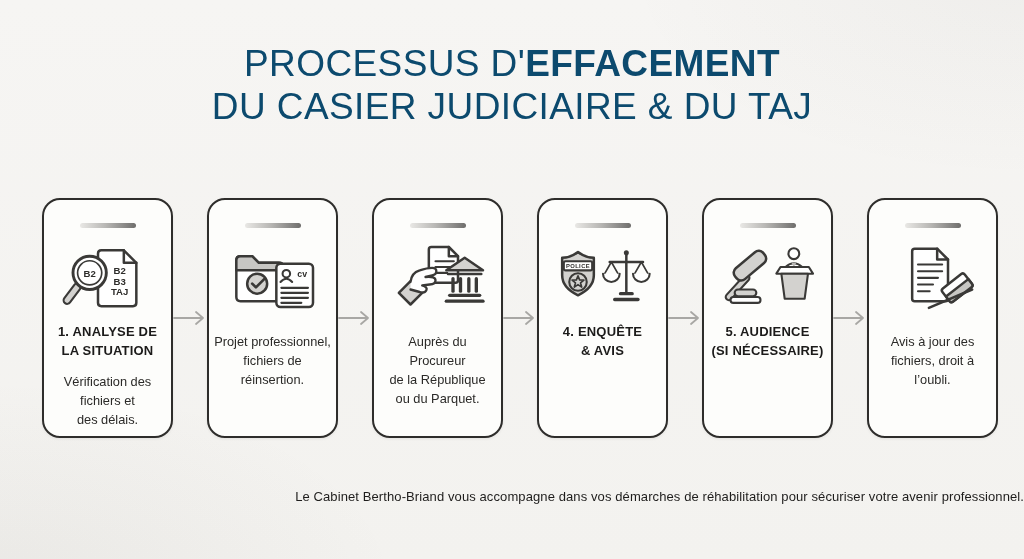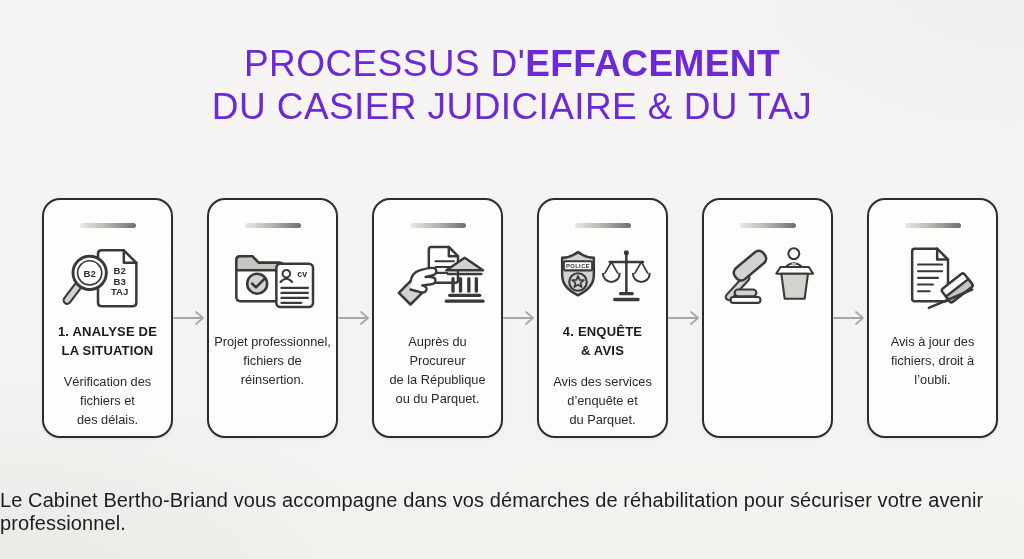--- a/index.html
+++ b/index.html
@@ -9,21 +9,21 @@
     background:
       radial-gradient(620px 320px at 0% 105%, rgba(60,55,45,0.05), transparent 65%),
       radial-gradient(620px 320px at 100% -5%, rgba(60,55,45,0.04), transparent 65%),
       linear-gradient(180deg, #f6f5f3 0%, #f3f2ef 100%);
     position: relative;
     color: #171615;
   }
   .header { position: absolute; top: 42px; left: 0; width: 100%; text-align: center; }
   .header h1 {
     font-size: 37px; line-height: 1.17; font-weight: 500;
-    letter-spacing: 0.4px; color: #6d28d9;
+    letter-spacing: 0.4px; color: #0c4a6e;
   }
   .header h1 .bold { font-weight: 800; }
   .flow { position: absolute; top: 198px; left: 42px; width: 933px; display: flex; align-items: stretch; }
   .card {
     width: 131px; height: 240px; flex: 0 0 131px;
     background: #fdfdfb; border: 2px solid #2e2d2b; border-radius: 18px;
     box-shadow: 0 1px 3px rgba(0,0,0,0.07);
     display: flex; flex-direction: column; align-items: center;
     padding: 23px 5px 0;
   }
@@ -36,21 +36,21 @@
     font-weight: 700; font-size: 13px; line-height: 1.45; letter-spacing: 0.2px;
     text-align: center; white-space: pre-line; color: #1c1b1a; margin-top: 2px;
   }
   .card-desc {
     font-size: 12.8px; line-height: 1.48; text-align: center;
     white-space: pre-line; color: #2b2a28; margin-top: 12px;
   }
   .arrow-cell { flex: 1 1 auto; display: flex; align-items: center; justify-content: center; }
   .footer {
     position: absolute; top: 489px; left: 0; width: 100%;
-    text-align: left; font-size: 20px; color: #1e1d1c; letter-spacing: 0.1px;
+    text-align: right; font-size: 13px; color: #1e1d1c; letter-spacing: 0.1px;
   }
   svg { display: block; }
   .stroke { stroke: #3a3937; fill: none; stroke-linecap: round; stroke-linejoin: round; }
   .fill-white { fill: #ffffff; }
   .fill-gray { fill: #d3d2cf; }
   .fill-gray2 { fill: #c7c6c3; }
   .icon-label {
     font-family: "Liberation Sans", sans-serif; font-weight: 700;
     fill: #2e2d2b; text-anchor: middle;
   }
@@ -169,23 +169,20 @@
         <path class="stroke" stroke-width="2" d="M70 24 l-8 14 M70 24 l8 14"></path>
         <path class="stroke fill-white" stroke-width="2.5" d="M60 38 a10 10 0 0 0 20 0"></path>
         <path class="stroke" stroke-width="2" d="M106 24 l-8 14 M106 24 l8 14"></path>
         <path class="stroke fill-white" stroke-width="2.5" d="M96 38 a10 10 0 0 0 20 0"></path>
         <line class="stroke" stroke-width="4" x1="81" y1="62" x2="95" y2="62"></line>
         <line class="stroke" stroke-width="4" x1="74" y1="69" x2="102" y2="69"></line>
       </svg>
     </div>
     <div class="card-title">4. ENQUÊTE
 &amp; AVIS</div>
-    <div class="card-desc">Avis des services
-d’enquête et
-du Parquet.</div>
   </div>
 
   <div class="arrow-cell">
     <svg width="34" height="16" viewBox="0 0 34 16">
       <path d="M1 8 h29 M23 2 l7 6 -7 6" stroke="#a8a7a4" stroke-width="1.8" fill="none" stroke-linecap="round" stroke-linejoin="round"></path>
     </svg>
   </div>
 
   <div class="card">
     <div class="accent-bar"></div>
@@ -198,20 +195,22 @@
         </g>
         <rect class="stroke fill-gray" stroke-width="2.5" x="20" y="57" width="26" height="8" rx="4"></rect>
         <rect class="stroke fill-white" stroke-width="2.5" x="15" y="66" width="36" height="7" rx="3.5"></rect>
         <circle class="stroke fill-white" stroke-width="2.5" cx="91" cy="14" r="6.5"></circle>
         <path class="stroke fill-white" stroke-width="2.5" d="M81 30 q10 -9 20 0 v2 h-20 z"></path>
         <polygon points="88,25 94,25 91,30" fill="#b9b8b5"></polygon>
         <polygon class="stroke fill-white" stroke-width="2.5" points="70,38 114,38 109,30 75,30"></polygon>
         <polygon class="stroke fill-gray" stroke-width="2.5" points="76,38 108,38 104,68 80,68"></polygon>
       </svg>
     </div>
+    <div class="card-title">5. AUDIENCE
+(SI NÉCESSAIRE)</div>
   </div>
 
   <div class="arrow-cell">
     <svg width="34" height="16" viewBox="0 0 34 16">
       <path d="M1 8 h29 M23 2 l7 6 -7 6" stroke="#a8a7a4" stroke-width="1.8" fill="none" stroke-linecap="round" stroke-linejoin="round"></path>
     </svg>
   </div>
 
   <div class="card">
     <div class="accent-bar"></div>

